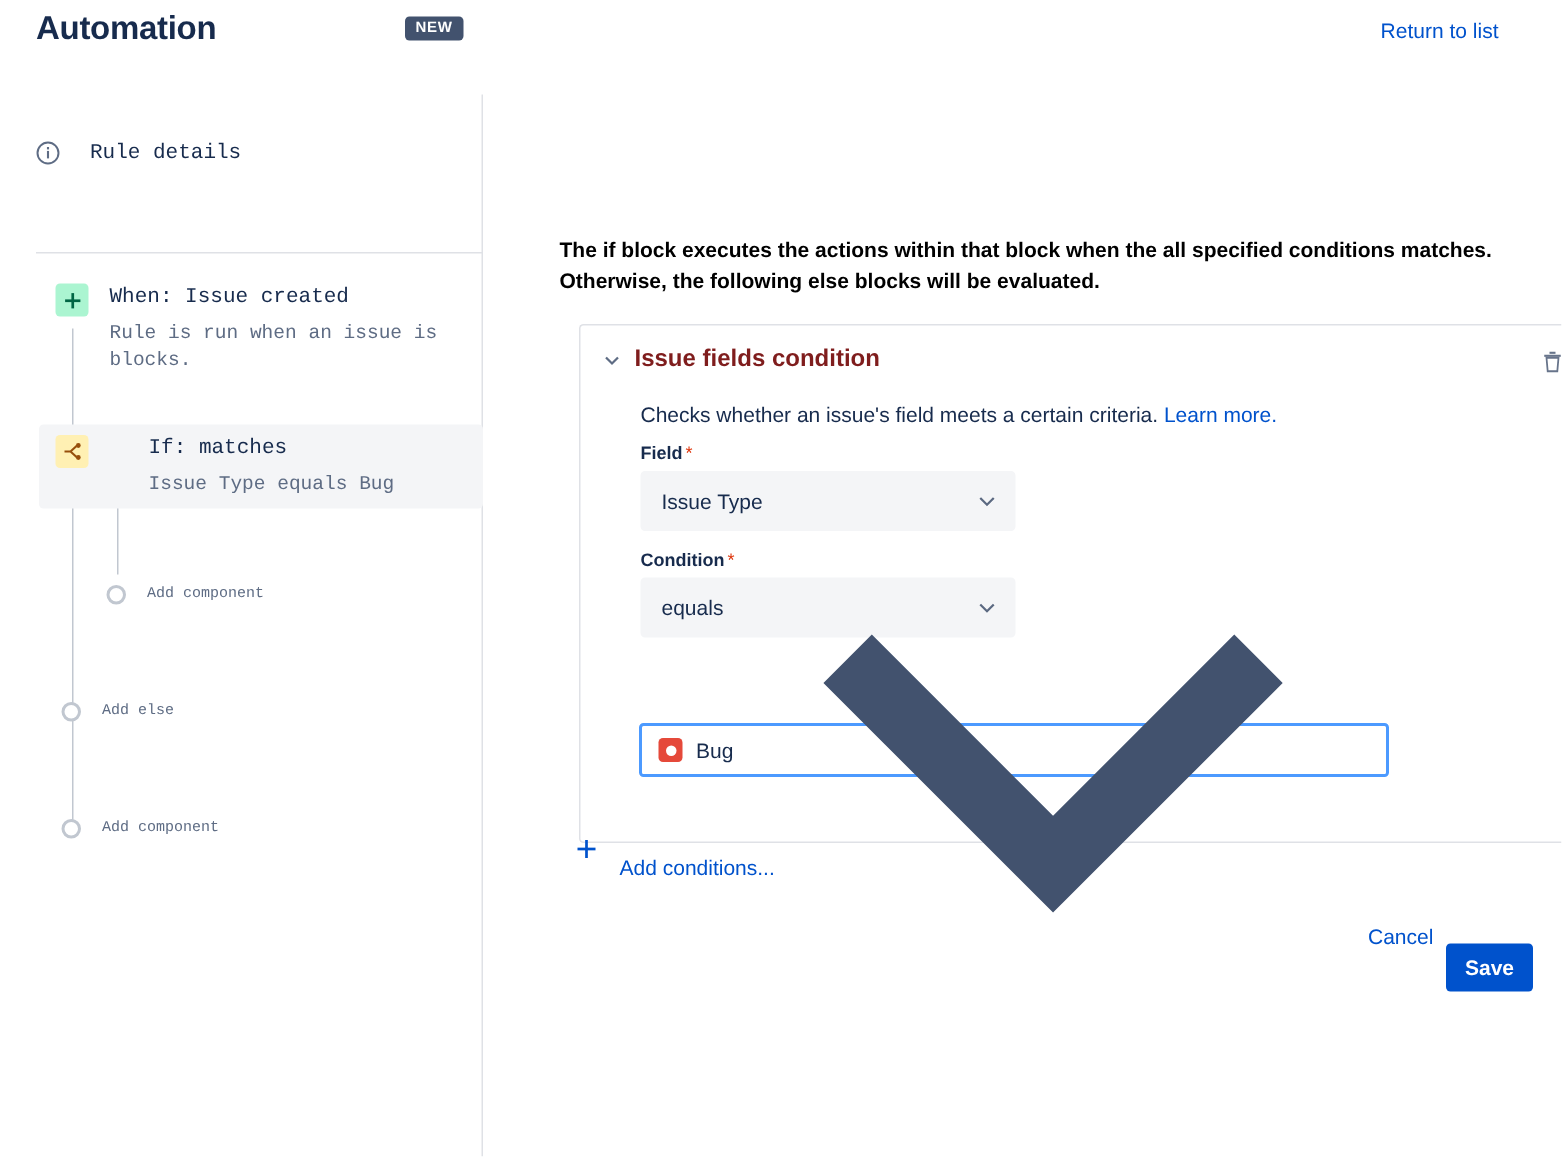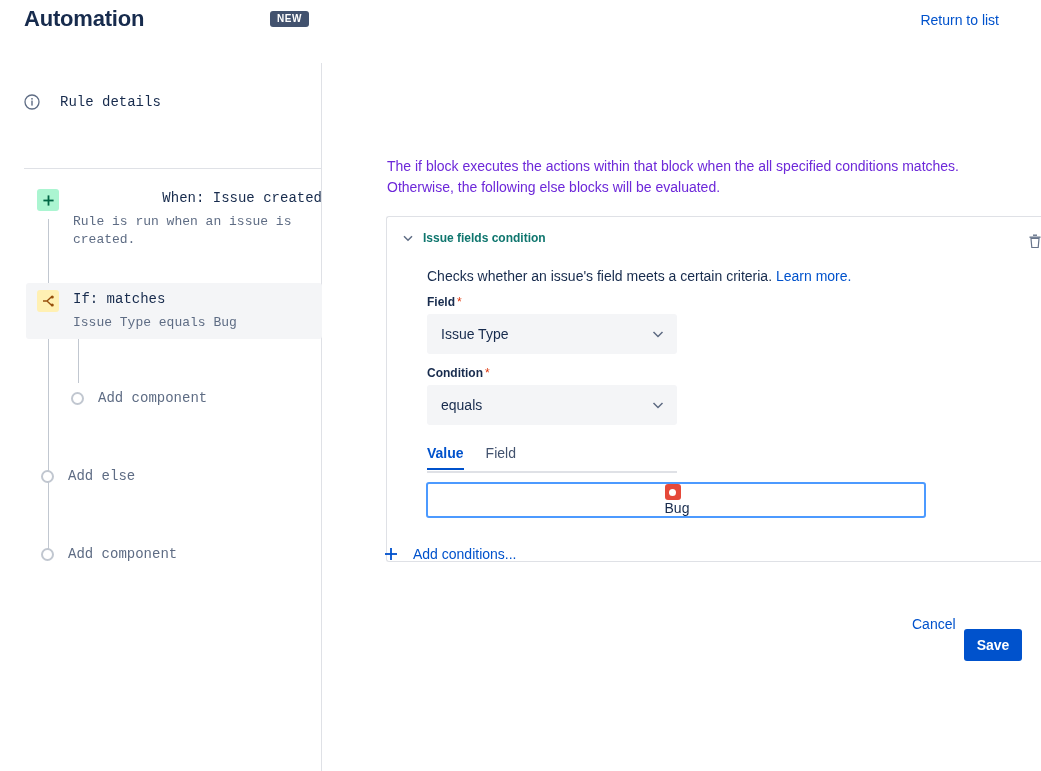--- a/index.html
+++ b/index.html
@@ -140,40 +140,41 @@
     width: 285px;
   }
   
   #node-if {
     left: 26px;
     top: 220px;
     width: 296px;
     background: #f4f5f7;
     padding: 7px 0 7px 11px;
     border-radius: 3px;
+    gap: 26px;
   }
 
   .placeholder-node {
     position: absolute;
     display: flex;
     align-items: center;
     cursor: pointer;
   }
   .ring {
     width: 13px;
     height: 13px;
     border-radius: 50%;
     border: 2px solid #c1c7d0;
     background: #fff;
     flex: 0 0 auto;
     position: relative;
     z-index: 2;
   }
   .placeholder-label {
-    font-size: 14px;
+    font-size: 10px;
     color: #5e6c84;
   }
   #add-component-1 { left: 71px; top: 327px; }
   #add-component-1 .placeholder-label { margin-left: 14px; }
   #add-else { left: 41px; top: 405px; }
   #add-else .placeholder-label { margin-left: 14px; }
   #add-component-2 { left: 41px; top: 483px; }
   #add-component-2 .placeholder-label { margin-left: 14px; }
 
   
@@ -218,26 +219,27 @@
   }
   .trash-top {
     margin-left: 17px;
     width: 14px;
     height: 16px;
     cursor: pointer;
     opacity: 0.75;
   }
   .block-desc {
     position: absolute;
-    left: 65px;
+    left: 51px;
     top: 108px;
     width: 640px;
     font-size: 14px;
     line-height: 21px;
-    color: #6d28d9;
+    color: #000000;
+    font-weight: bold;
   }
 
   
   .cond-card {
     position: absolute;
     left: 64px;
     top: 168px;
     width: 680px;
     min-height: 346px;
     border: 1px solid #dfe1e6;
@@ -252,23 +254,23 @@
     display: flex;
     align-items: center;
     cursor: pointer;
   }
   .chev-small {
     width: 12px;
     height: 12px;
     margin-right: 9px;
   }
   .cond-head-label {
-    font-size: 12px;
-    font-weight: bold;
-    color: #0f766e;
+    font-size: 16px;
+    font-weight: bold;
+    color: #7f1d1d;
   }
   .cond-trash {
     position: absolute;
     left: 641px;
     top: 16px;
     width: 14px;
     height: 16px;
     cursor: pointer;
     opacity: 0.8;
   }
@@ -361,21 +363,20 @@
     width: 500px;
     height: 36px;
     background: #ffffff;
     border: 2px solid #4c9aff;
     border-radius: 3px;
     display: flex;
     align-items: center;
     padding: 0 9px 0 11px;
     cursor: pointer;
     font-size: 14px;
-    flex-direction: column;
   }
   .bug-chip {
     width: 16px;
     height: 16px;
     background: #e5493a;
     border-radius: 3px;
     display: flex;
     align-items: center;
     justify-content: center;
     margin-right: 9px;
@@ -401,20 +402,21 @@
   }
   .plus-ico {
     width: 14px;
     height: 14px;
     margin-right: 15px;
     flex: 0 0 auto;
   }
   .add-cond-label {
     font-size: 14px;
     color: #0052cc;
+    margin-top: 24px;
   }
 
   
   .btn-cancel {
     position: absolute;
     left: 904px;
     top: 610px;
     font-size: 14px;
     color: #0052cc;
     background: none;
@@ -465,22 +467,22 @@
     <div class="branch-stub"></div>
 
     <div class="tree-node" id="node-when">
       <span class="node-icon when">
         <svg width="13" height="13" viewBox="0 0 13 13">
           <rect x="5.6" y="1.4" width="1.8" height="10.2" fill="#006644"></rect>
           <rect x="1.4" y="5.6" width="10.2" height="1.8" fill="#006644"></rect>
         </svg>
       </span>
       <span>
-        <span class="node-text-title" style="display:block;text-align:right;">When: Issue created</span>
-        <span class="node-text-sub" style="display:block;">Rule is run when an issue is created.</span>
+        <span class="node-text-title" style="display:block;">When: Issue created</span>
+        <span class="node-text-sub" style="display:block;">Rule is run when an issue is blocks.</span>
       </span>
     </div>
 
     <div class="tree-node" id="node-if">
       <span class="node-icon ifm">
         <svg width="14" height="14" viewBox="0 0 14 14">
           <path d="M2 7 H6 M6 7 L10 3.3 M6 7 L10 10.7" fill="none" stroke="#974f0c" stroke-width="1.4"></path>
           <circle cx="11.2" cy="3" r="1.6" fill="#974f0c"></circle>
           <circle cx="11.2" cy="11" r="1.6" fill="#974f0c"></circle>
         </svg>
@@ -543,24 +545,20 @@
       <div class="field-label" id="cond-label">
         <span>Condition</span><span class="req">*</span>
       </div>
       <div class="select-box" id="cond-select">
         <span class="sel-text">equals</span>
         <svg class="chev" viewBox="0 0 14 14">
           <path d="M2.5 5 L7 9.5 L11.5 5" fill="none" stroke="#42526e" stroke-width="1.5"></path>
         </svg>
       </div>
 
-      <div class="tabs">
-        <div class="tab active">Value</div>
-        <div class="tab">Field</div>
-      </div>
 
       <div id="value-select">
         <span class="bug-chip">
             <span></span>
           </span>
         <span class="sel-text">Bug</span>
         <svg class="chev" viewBox="0 0 14 14">
           <path d="M2.5 5 L7 9.5 L11.5 5" fill="none" stroke="#42526e" stroke-width="1.5"></path>
         </svg>
       </div>

